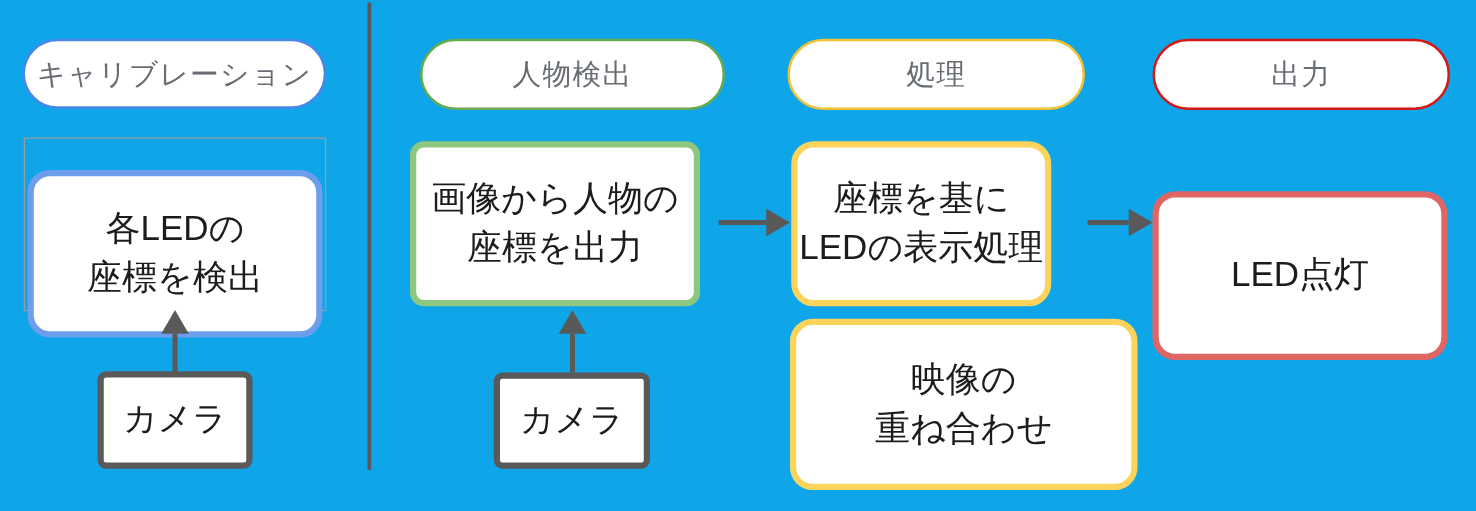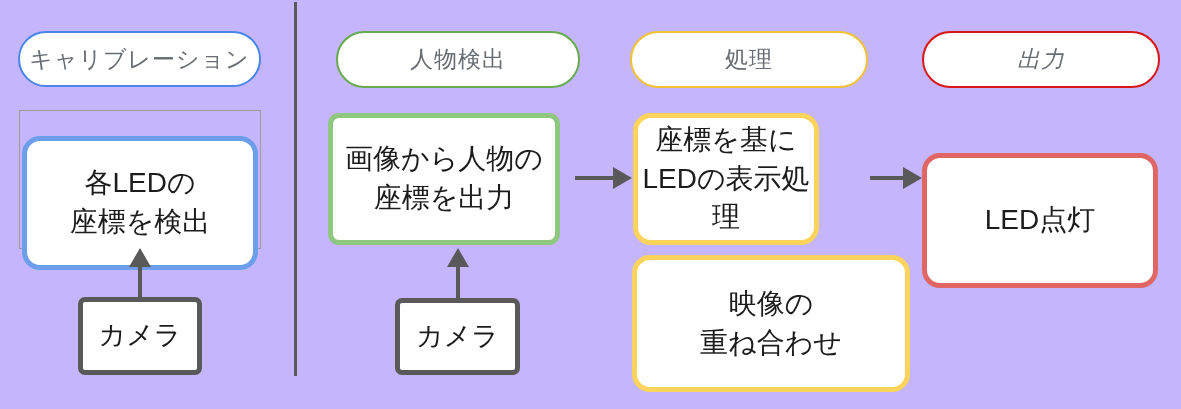--- a/index.html
+++ b/index.html
@@ -6,33 +6,33 @@
     --blue-pill:#4a86e8; --blue-box:#6d9eeb;
     --green-pill:#68ab4e; --green-box:#8ec87f;
     --yellow-pill:#f1c232; --yellow-box:#fcd45c;
     --red-pill:#d81616; --red-box:#e06666;
     --gray-stroke:#595959; --text-dark:#1c1c1c;
     --pill-text:#686d74; --selection-gray:#9c9c9c;
   }
   html,body{margin:0;padding:0;background:#ffffff;}
   .canvas{
     position:relative; width:1181px; height:409px; overflow:hidden;
-    background:#c4b5fd;
+    background:#0ea5e9;
     font-family:"Liberation Sans", sans-serif;
   }
   .pill{
     position:absolute; box-sizing:border-box;
     border-radius:999px; background:#fff;
     display:flex; align-items:center; justify-content:center;
     font-size:23px; color:var(--pill-text); letter-spacing:1px;
   }
   .pill.blue  {border:2.5px solid var(--blue-pill);}
   .pill.green {border:2.5px solid var(--green-pill);}
   .pill.yellow{border:2.5px solid var(--yellow-pill);}
-  .pill.red   {border:2.5px solid var(--red-pill);font-style:italic;}
+  .pill.red   {border:2.5px solid var(--red-pill);}
   .node{
     position:absolute; box-sizing:border-box;
     border-radius:18px; background:#fff;
     display:flex; align-items:center; justify-content:center;
     text-align:center; white-space:pre-line;
     font-size:28px; line-height:1.38; font-weight:500; color:var(--text-dark);
   }
   .node.blue  {border:5px solid var(--blue-box);margin-top:24px;}
   .node.green {border:5px solid var(--green-box);}
   .node.yellow{border:5px solid var(--yellow-box);}
@@ -94,21 +94,21 @@
   <div class="pill red" style="left:922px; top:31px; width:238px; height:57px;">出力</div>
 
   <div class="node green" style="left:328px; top:113px; width:232px; height:132px;border-radius:11px;">画像から人物の
 座標を出力</div>
 
   <div class="h-arrow" style="left:575px; top:167px; width:57px;">
     <div class="shaft"></div>
     <div class="head"></div>
   </div>
 
-  <div class="node yellow" style="left:633px; top:113px; width:186px; height:132px;">座標を基に
+  <div class="node yellow" style="left:633px; top:113px; width:208px; height:132px;">座標を基に
 LEDの表示処理</div>
 
   <div class="h-arrow" style="left:870px; top:167px; width:52px;">
     <div class="shaft"></div>
     <div class="head"></div>
   </div>
 
   <div class="node red" style="left:922px; top:112px; width:236px; height:135px;">LED点灯</div>
 
   <div class="v-arrow" style="left:447px; top:248px; height:50px;">

